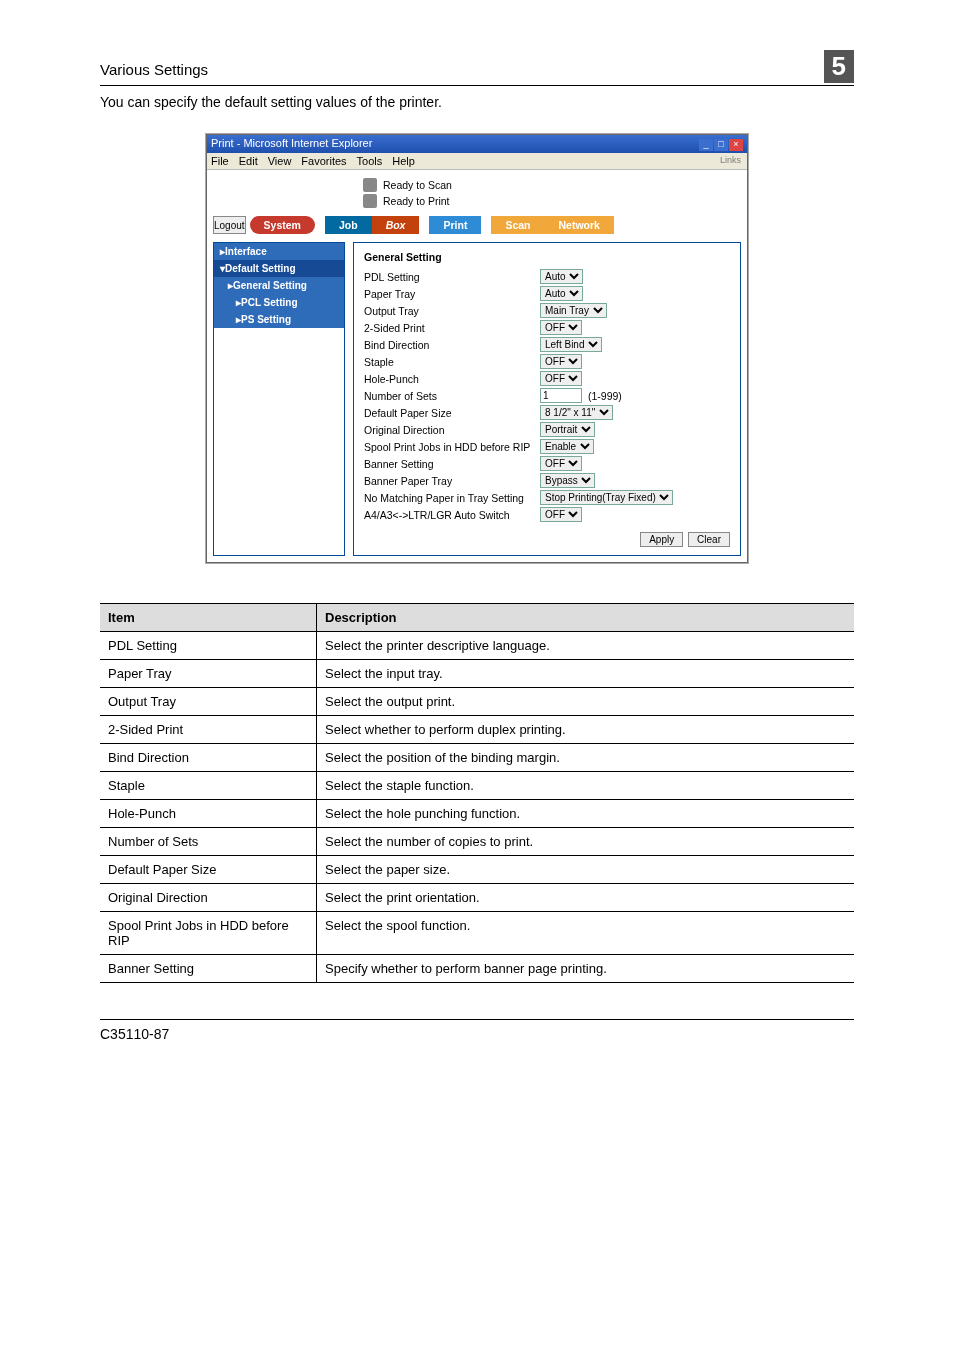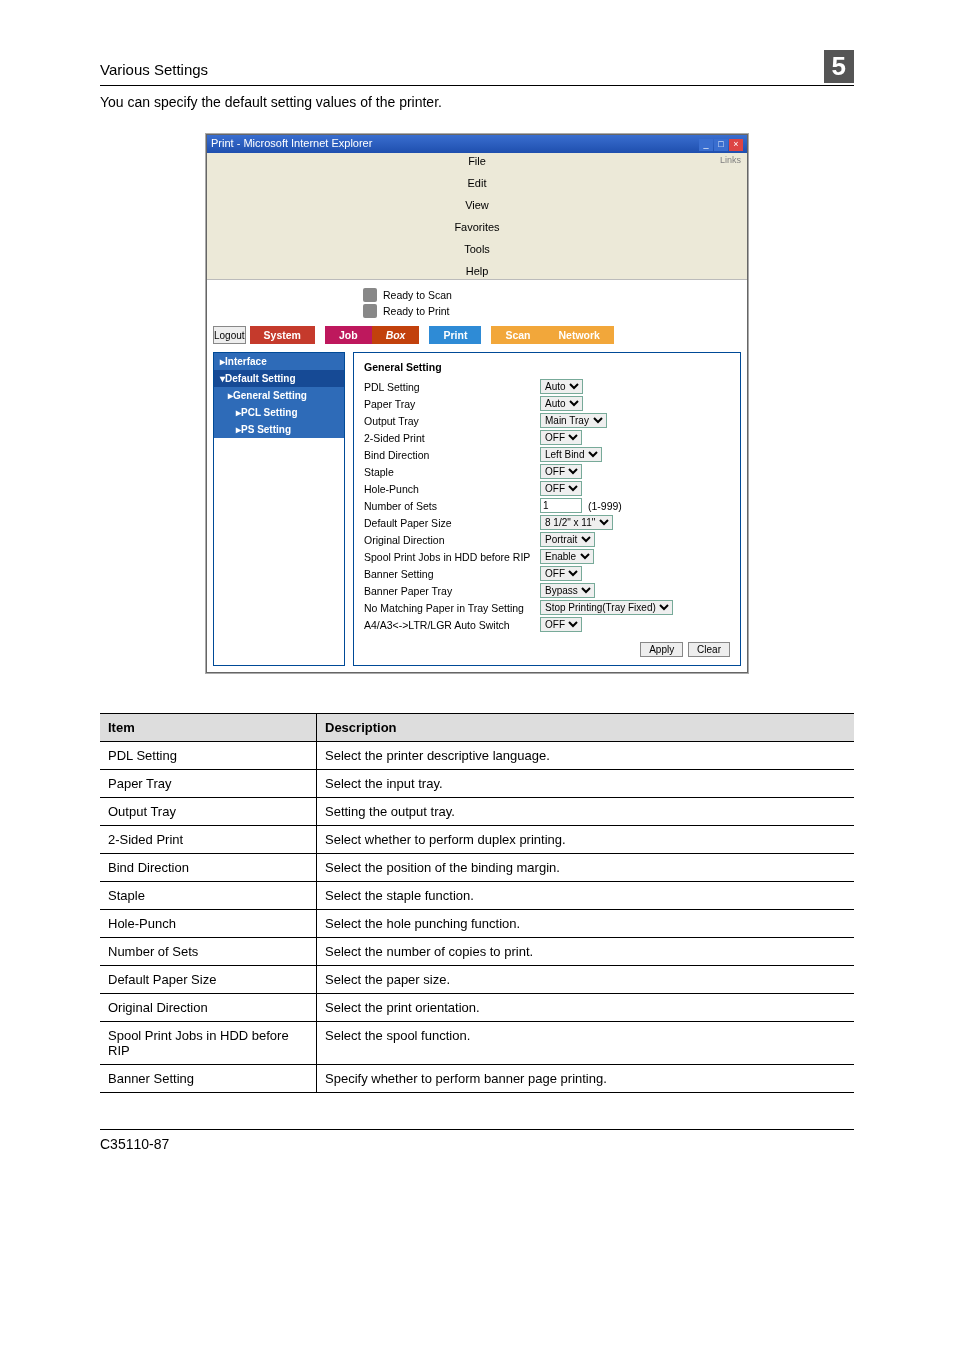--- a/index.html
+++ b/index.html
@@ -65,34 +65,33 @@
     display:inline-block;width:14px;height:12px;background:#3a6ecf;color:#fff;text-align:center;font-size:9px;margin-left:1px;
   }
   .ie-titlebar .winbtns .close{background:#d44;}
   .ie-menubar {
     background:#ece9d8;
     padding:2px 4px;
     font-size:11px;
     display:flex; gap:10px; align-items:center;
     border-bottom:1px solid #bbb;
     position:relative;
-    flex-direction:column;
   }
   .ie-menubar .mitem{ text-decoration:underline; text-decoration-color:transparent;}
   .ie-menubar .links{position:absolute;right:6px;top:2px;color:#808080;font-size:9px;}
 
   .shot-inner{ background:#fff; padding:6px; }
 
   .status-row{display:flex;align-items:center;gap:6px;margin:2px 0;}
   .status-row .ico{width:14px;height:14px;background:#888;border-radius:2px;display:inline-block;}
   .mainbar{display:flex;margin-top:8px;}
   .mainbar .logout{background:#eee;border:1px solid #888;font-size:10px;padding:1px 0;margin-right:4px;}
   .tab { padding:3px 14px; font-size:10.5px; font-weight:bold; }
-  .t-system{background:#c53a2c;color:#fff;}
-  .t-job{background:#be185d;color:#fff;}
+  .t-system{background:#c53a2c;color:#fff;border-radius:9px;}
+  .t-job{background:#0369a1;color:#fff;}
   .t-box{background:#c2410c;color:#fff;font-style:italic;}
   .t-print{background:#2e8bd6;color:#fff;}
   .t-scan{background:#f2a73a;color:#fff;}
   .t-network{background:#f2a73a;color:#fff;}
 
   .panel-row{display:flex;margin-top:8px;gap:8px;}
   .sidepanel{width:130px;border:1px solid #004a97;font-size:10.5px;}
   .sidepanel .nav{background:#2e6bb8;color:#fff;padding:3px 6px;font-weight:bold;font-size:10px;}
   .sidepanel .nav.sub{padding-left:14px;}
   .sidepanel .nav.sub2{padding-left:22px;}
@@ -273,21 +272,21 @@
         <tr>
           <td class="c1">PDL Setting</td>
           <td>Select the printer descriptive language.</td>
         </tr>
         <tr>
           <td class="c1">Paper Tray</td>
           <td>Select the input tray.</td>
         </tr>
         <tr>
           <td class="c1">Output Tray</td>
-          <td>Setting the output tray.</td>
+          <td>Select the output print.</td>
         </tr>
         <tr>
           <td class="c1">2-Sided Print</td>
           <td>Select whether to perform duplex printing.</td>
         </tr>
         <tr>
           <td class="c1">Bind Direction</td>
           <td>Select the position of the binding margin.</td>
         </tr>
         <tr>

